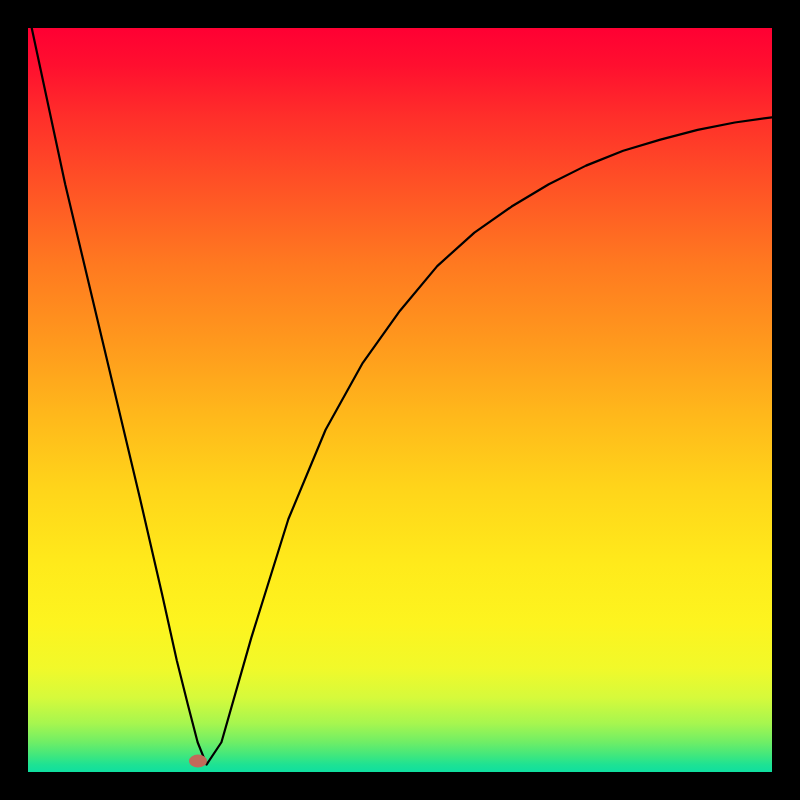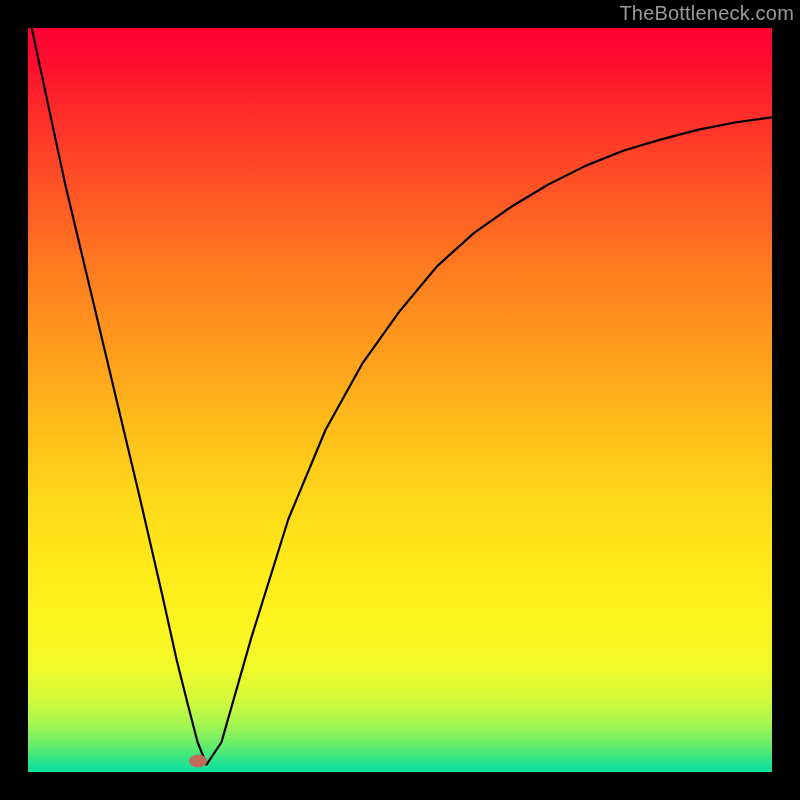--- a/index.html
+++ b/index.html
@@ -73,14 +73,13 @@
 </head>
 <body>
 
 <div class="frame">
   <div class="plot">
     <svg class="curve" viewBox="0 0 744 744" preserveAspectRatio="none">
       <path id="curve-path" fill="none" stroke="#000" stroke-width="2.2" stroke-linejoin="round" stroke-linecap="round" d="M3.72 0.00 L37.20 156.24 L74.40 312.48 L111.60 468.72 L133.92 565.44 L148.80 632.40 L159.96 677.04 L169.63 714.24 L178.56 736.56 L193.44 714.24 L223.20 610.08 L260.40 491.04 L297.60 401.76 L334.80 334.80 L372.00 282.72 L409.20 238.08 L446.40 204.60 L483.60 178.56 L520.80 156.24 L558.00 137.64 L595.20 122.76 L632.40 111.60 L669.60 101.93 L706.80 94.49 L744.00 89.28"></path>
     </svg>
     <div class="marker" id="marker" style="left: 169.632px; top: 732.84px; background: rgb(193, 106, 90);"></div>
   </div>
-  <div class="watermark">TheBottleneck.com</div>
 </div>
 
 </body></html>

